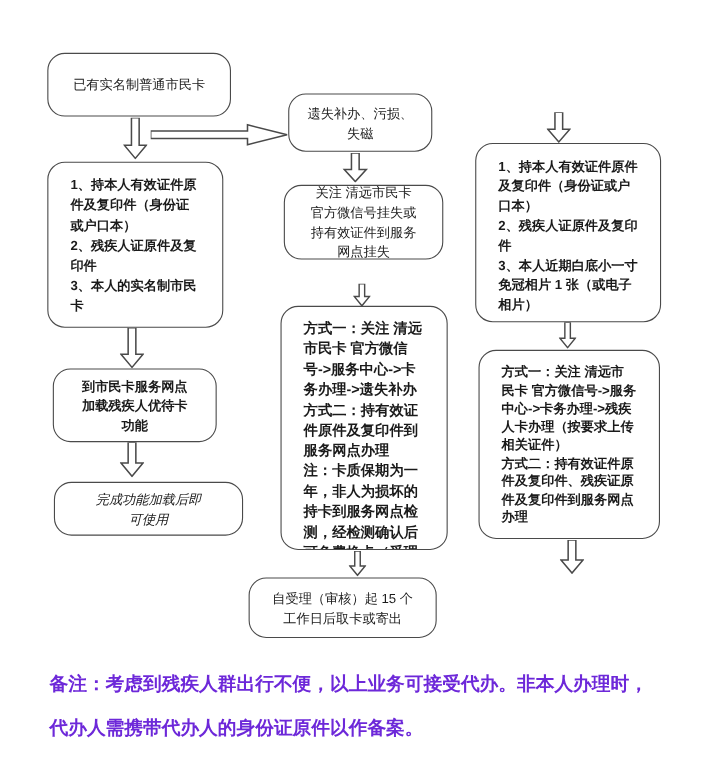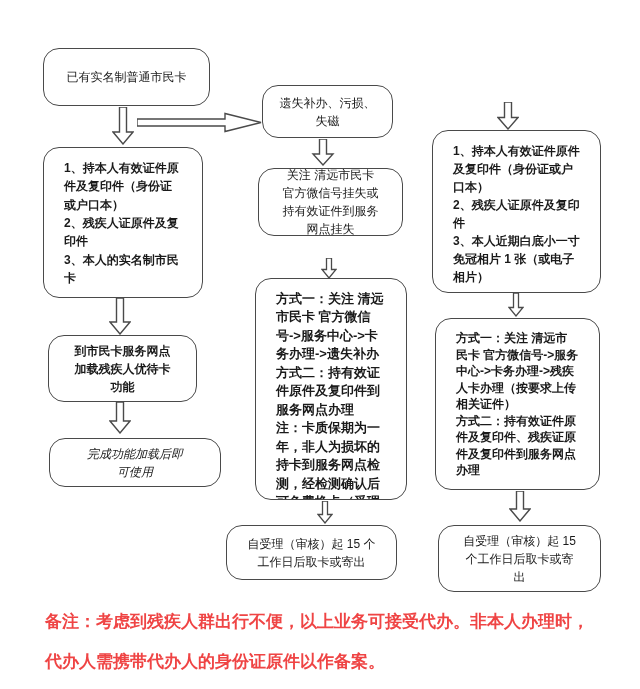--- a/index.html
+++ b/index.html
@@ -40,21 +40,21 @@
   .b-m2{left:258px;top:168px;width:145px;height:68px;padding:2px 6px;}
   .b-m3{left:255px;top:278px;width:152px;height:222px;font-size:13px;line-height:1.42;padding:9px 11px;}
   .b-m4{left:226px;top:525px;width:171px;height:55px;}
   .b-r1{left:430px;top:43px;width:171px;height:57px;}
   .b-r2{left:432px;top:130px;width:169px;height:163px;}
   .b-r3{left:435px;top:318px;width:165px;height:172px;line-height:1.38;padding:10px 11px;}
   .b-r4{left:438px;top:525px;width:163px;height:67px;}
   
   .note{
     position:absolute;left:45px;top:602px;width:560px;
-    font-size:17px;font-weight:bold;color:#ef4444;
+    font-size:17px;font-weight:bold;color:#6d28d9;
     line-height:2.35;white-space:pre-line;
   }
 </style>
 </head>
 <body>
 
 <div class="canvas">
 
   <div class="box center b-l1">已有实名制普通市民卡</div>
   <div class="box leftalign b-l2">1、持本人有效证件原件及复印件（身份证或户口本）
@@ -76,23 +76,20 @@
 方式二：持有效证件原件及复印件到服务网点办理
 注：卡质保期为一年，非人为损坏的持卡到服务网点检测，经检测确认后可免费换卡（受理方式见方式二）</div>
   <div class="box center b-m4">自受理（审核）起 15 个
 工作日后取卡或寄出</div>
 
   <div class="box leftalign b-r2">1、持本人有效证件原件及复印件（身份证或户口本）
 2、残疾人证原件及复印件
 3、本人近期白底小一寸免冠相片 1 张（或电子相片）</div>
   <div class="box leftalign b-r3">方式一：关注 清远市民卡 官方微信号-&gt;服务中心-&gt;卡务办理-&gt;残疾人卡办理（按要求上传相关证件）
 方式二：持有效证件原件及复印件、残疾证原件及复印件到服务网点办理</div>
-  <div class="box center b-r4">自受理（审核）起 15
-个工作日后取卡或寄
-出</div>
 
   <div class="arrow" style="left:112px;top:107px;">
     <svg width="22" height="38" viewBox="0 0 22 38">
       <path d="M7.5,0 L7.5,25 L1,25 L11,37 L21,25 L14.5,25 L14.5,0 Z" fill="#ffffff" stroke="#4a4a4a" stroke-width="1.4"></path>
     </svg>
   </div>
   <div class="arrow" style="left:137px;top:112px;">
     <svg width="125" height="21" viewBox="0 0 125 21">
       <path d="M0,7 L88,7 L88,1.5 L124,10.5 L88,19.5 L88,14 L0,14 Z" fill="#ffffff" stroke="#4a4a4a" stroke-width="1.4"></path>
     </svg>

